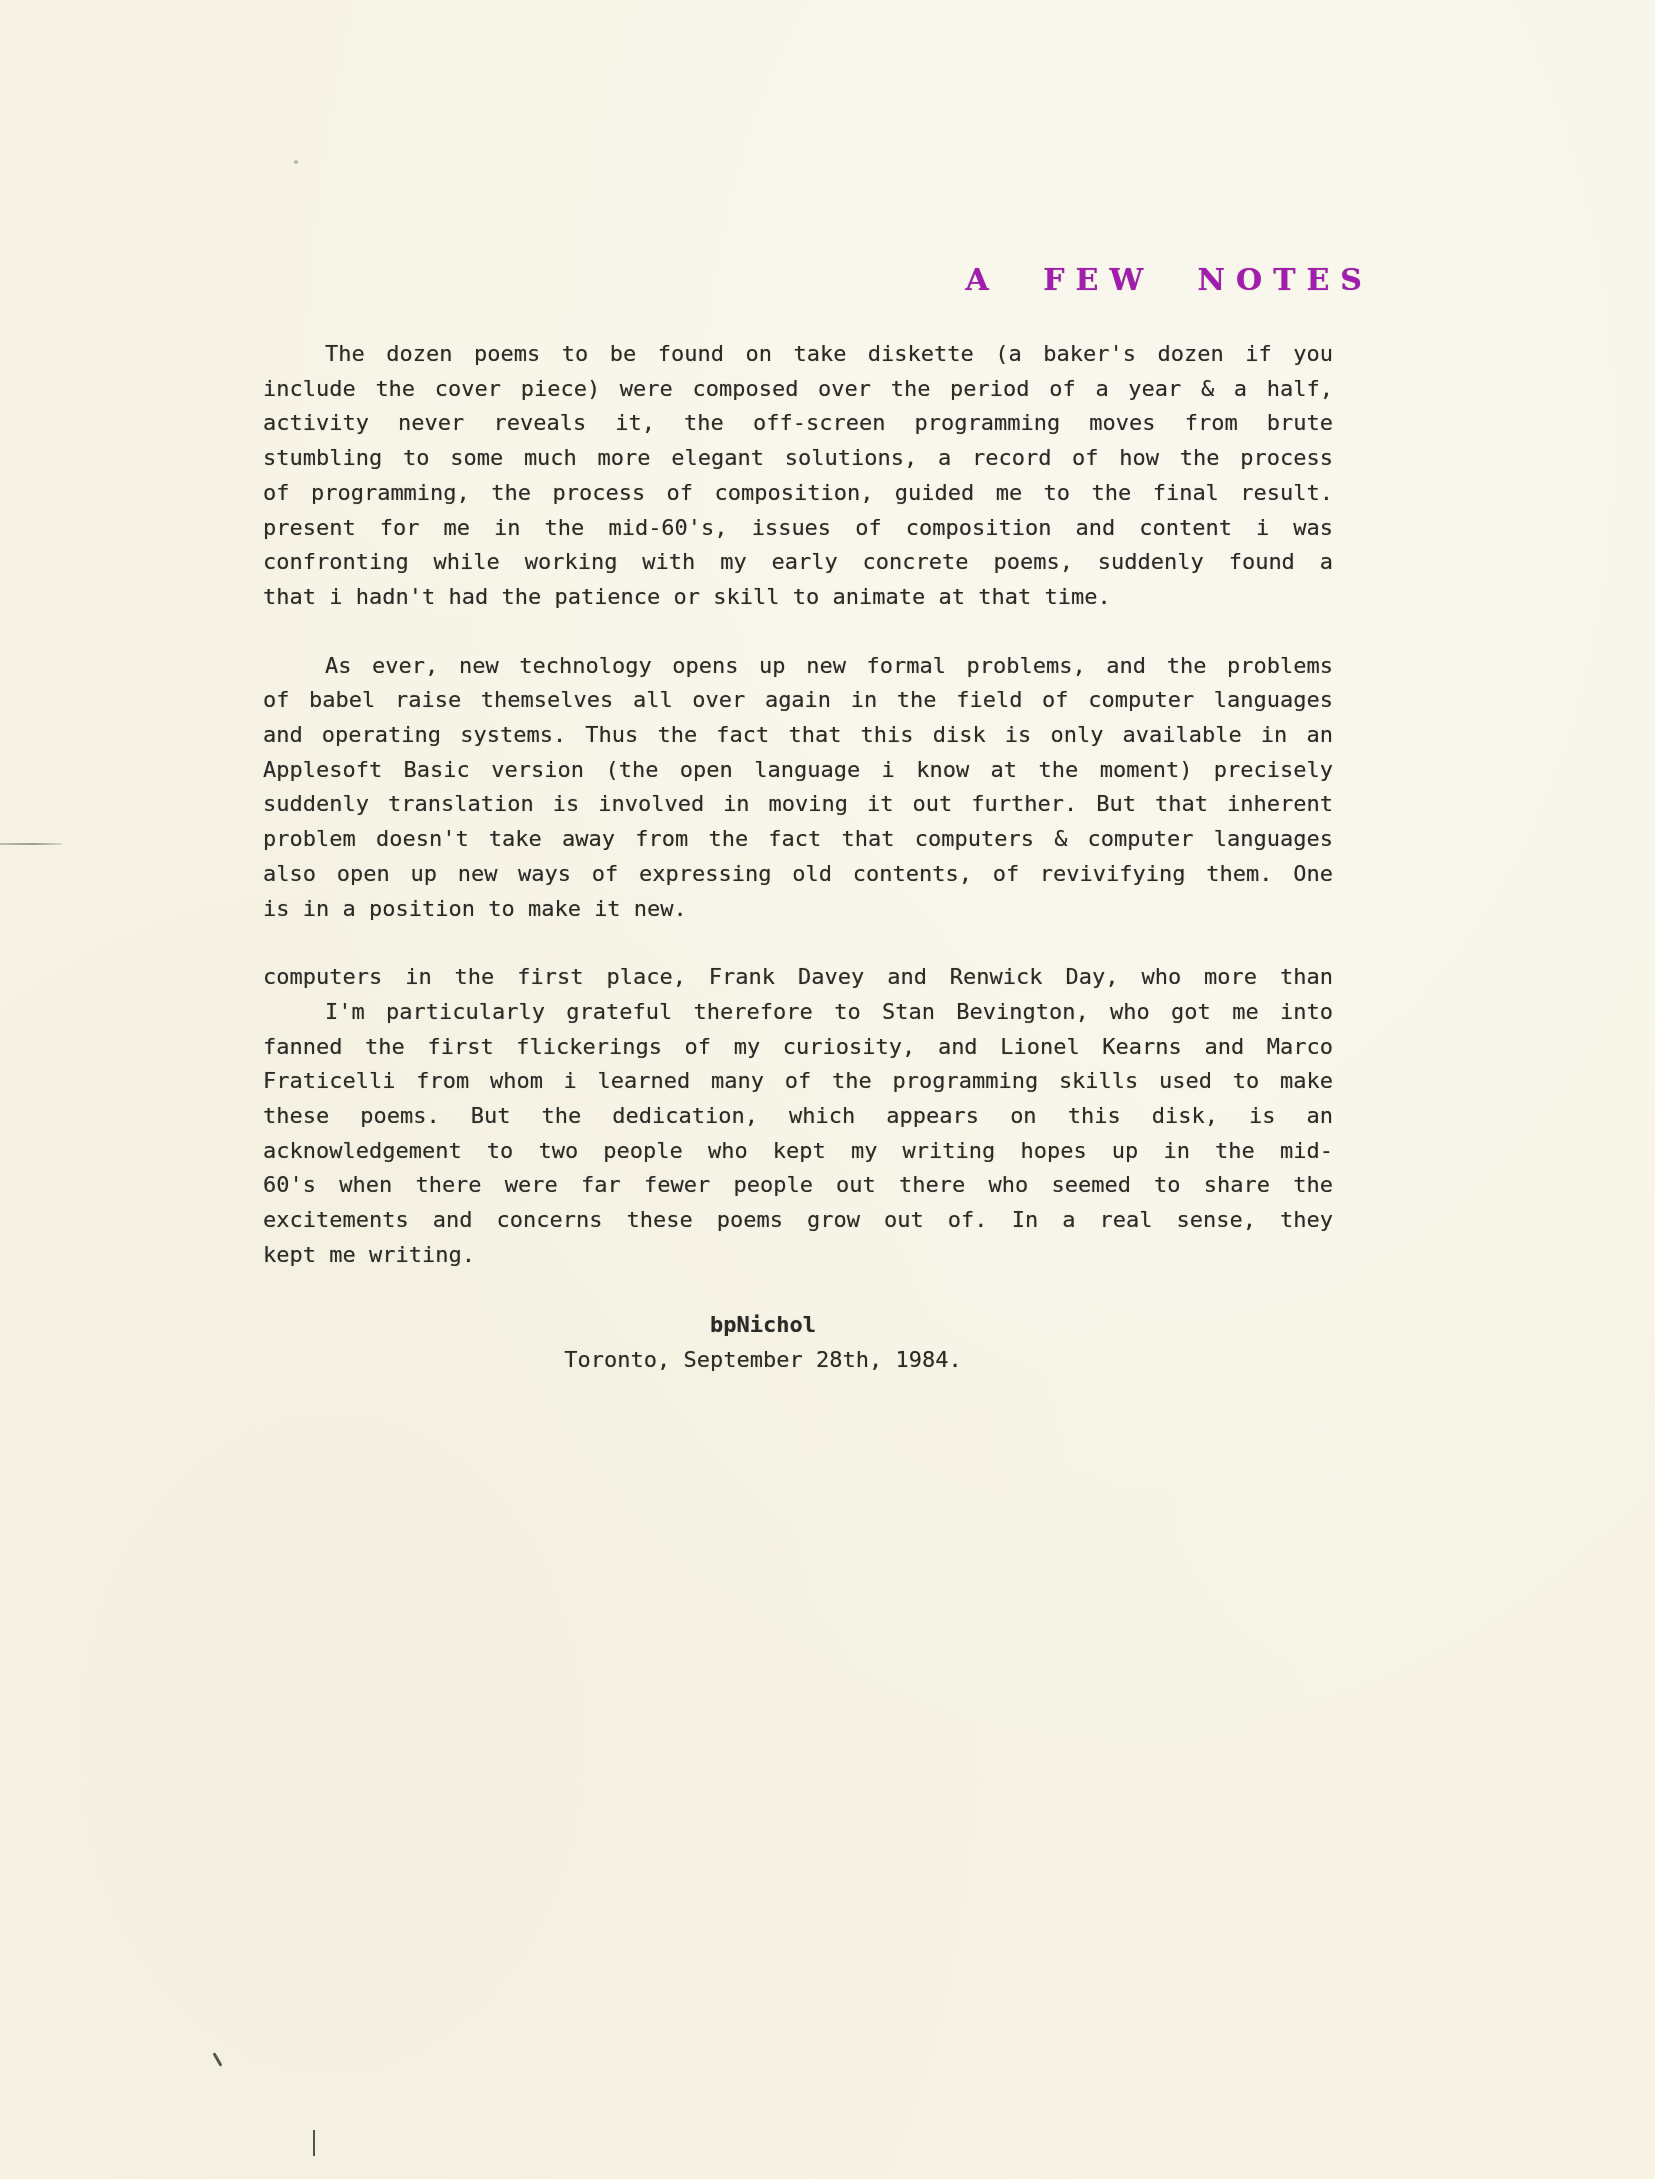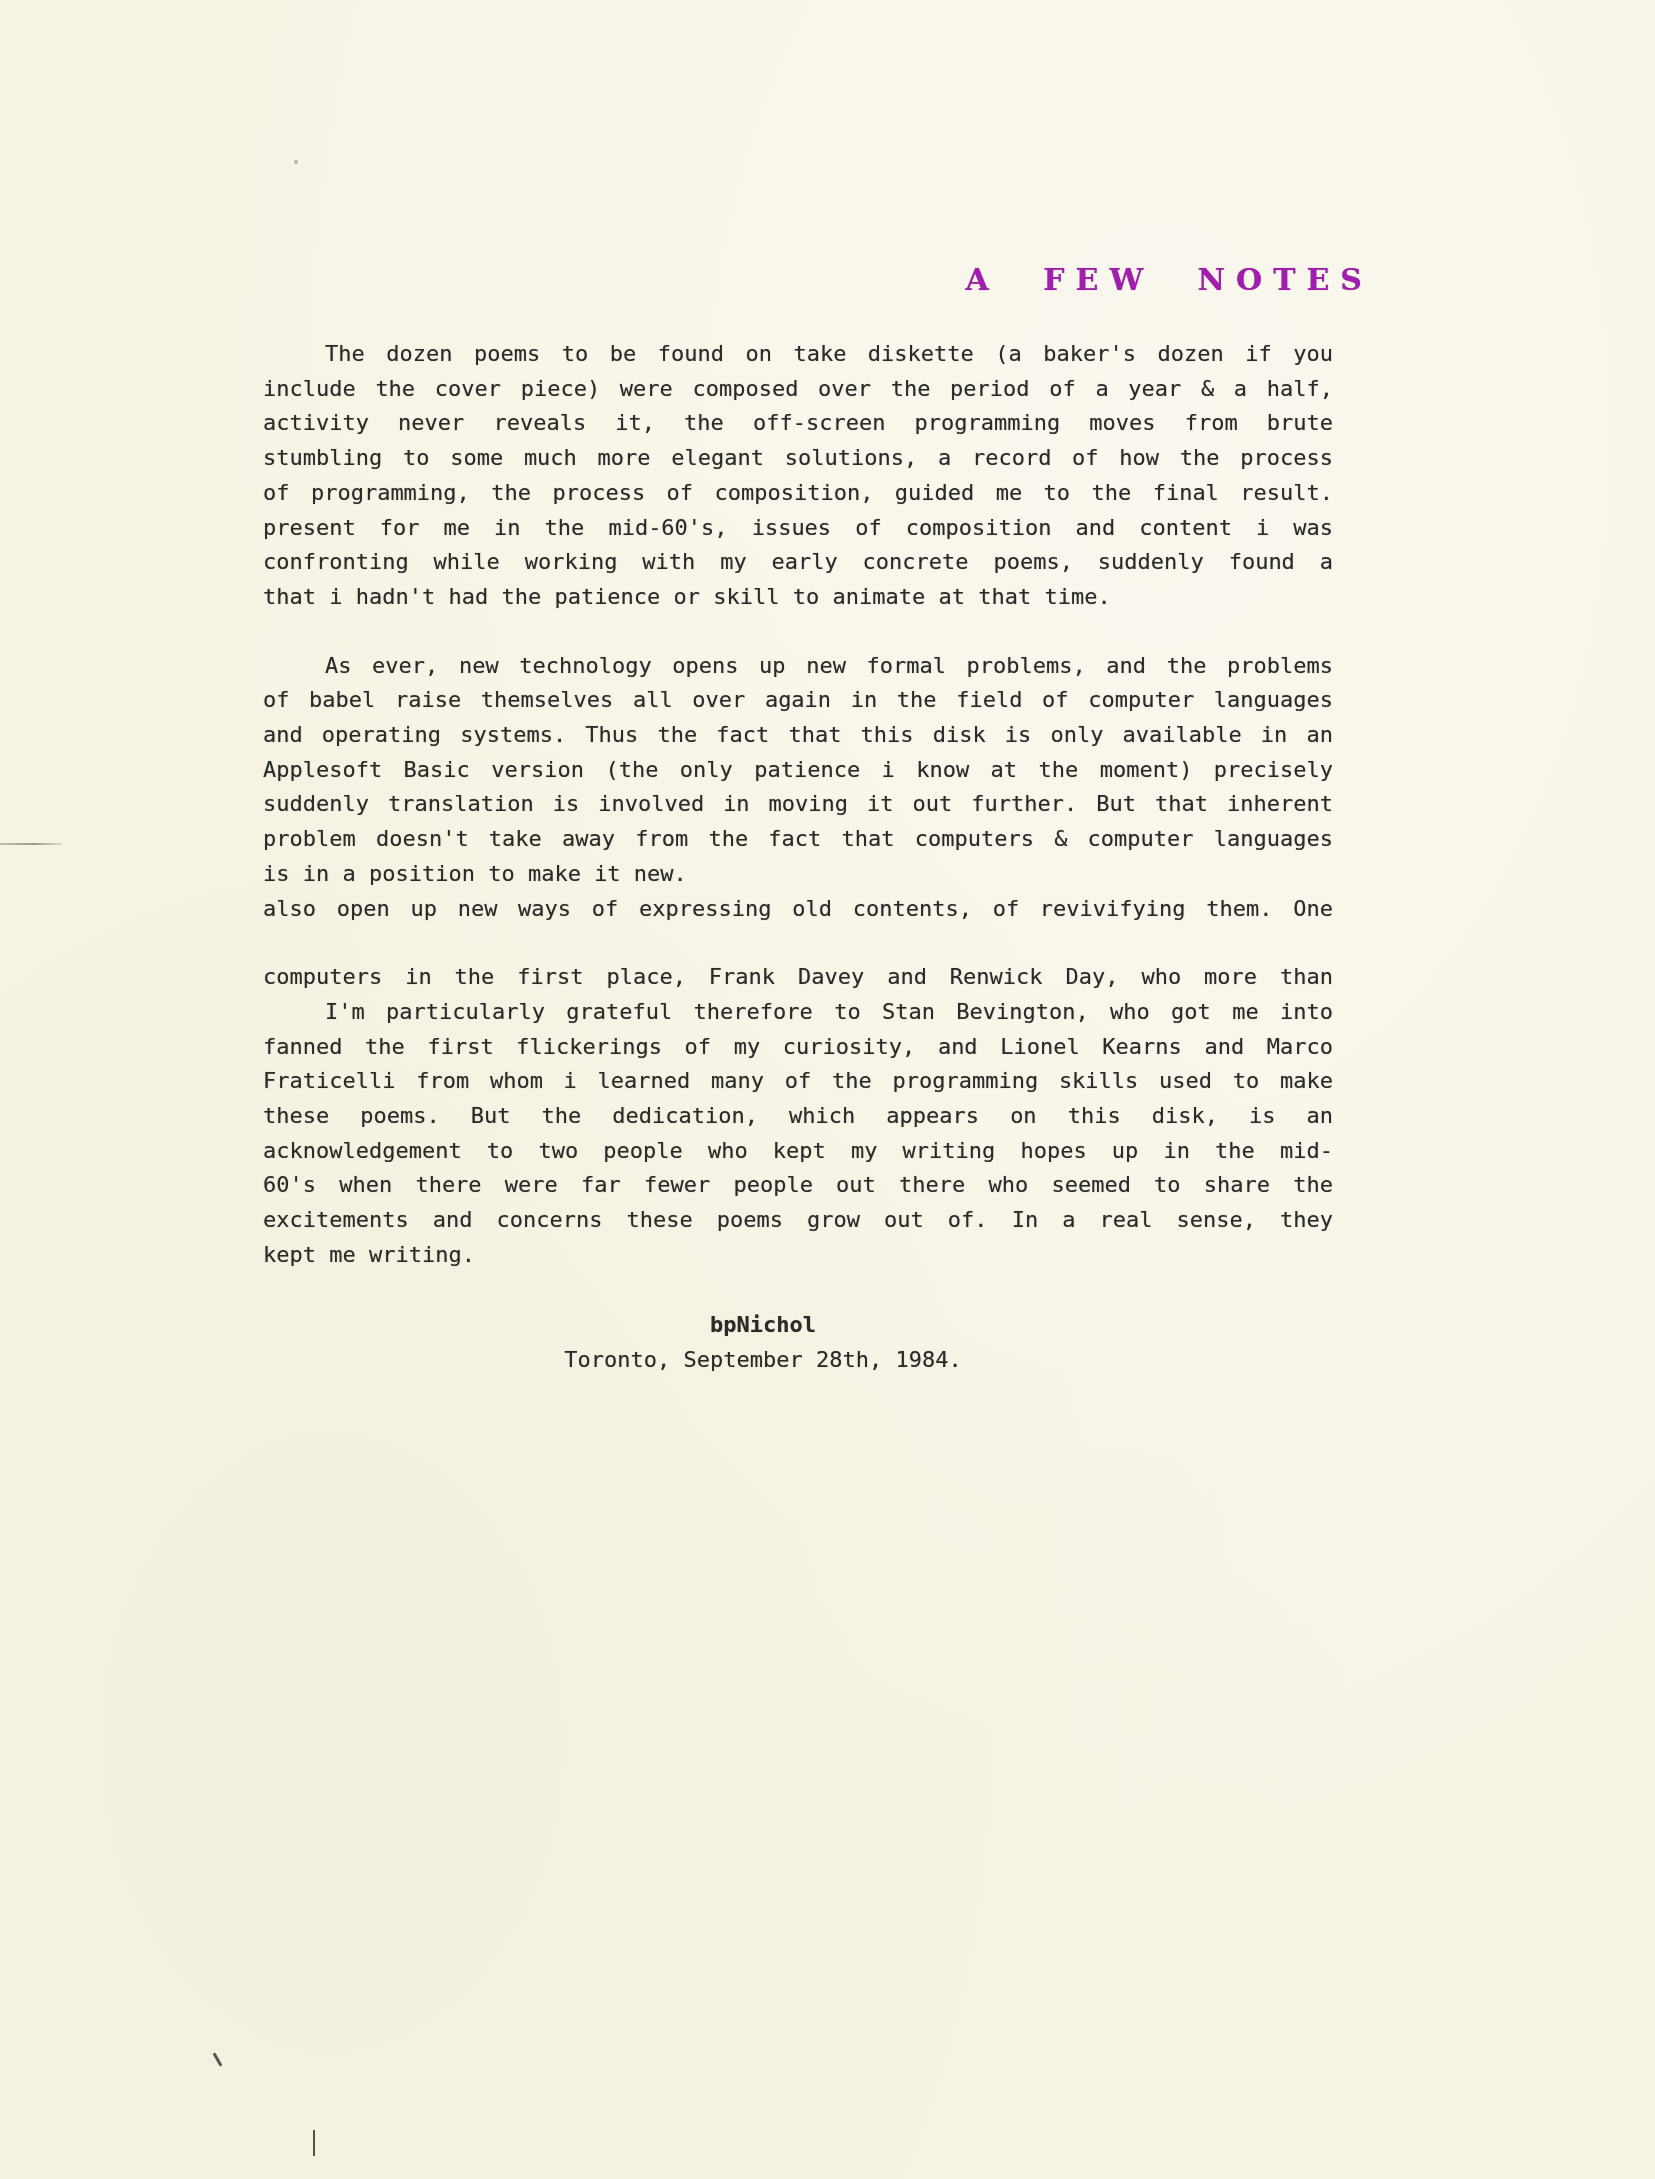--- a/index.html
+++ b/index.html
@@ -119,25 +119,25 @@
         <div class="line">stumbling to some much more elegant solutions, a record of how the process</div>
         <div class="line">of programming, the process of composition, guided me to the final result.</div>
         <div class="line">present for me in the mid-60's, issues of composition and content i was</div>
         <div class="line">confronting while working with my early concrete poems, suddenly found a</div>
         <div class="line last">that i hadn't had the patience or skill to animate at that time.</div>
       </div>
       <div class="paragraph">
         <div class="line first">As ever, new technology opens up new formal problems, and the problems</div>
         <div class="line">of babel raise themselves all over again in the field of computer languages</div>
         <div class="line">and operating systems. Thus the fact that this disk is only available in an</div>
-        <div class="line">Applesoft Basic version (the only patience i know at the moment) precisely</div>
+        <div class="line">Applesoft Basic version (the open language i know at the moment) precisely</div>
         <div class="line">suddenly translation is involved in moving it out further. But that inherent</div>
         <div class="line">problem doesn't take away from the fact that computers &amp; computer languages</div>
+        <div class="line">also open up new ways of expressing old contents, of revivifying them. One</div>
         <div class="line last">is in a position to make it new.</div>
-        <div class="line">also open up new ways of expressing old contents, of revivifying them. One</div>
       </div>
       <div class="paragraph">
         <div class="line">computers in the first place, Frank Davey and Renwick Day, who more than</div>
         <div class="line first">I'm particularly grateful therefore to Stan Bevington, who got me into</div>
         <div class="line">fanned the first flickerings of my curiosity, and Lionel Kearns and Marco</div>
         <div class="line">Fraticelli from whom i learned many of the programming skills used to make</div>
         <div class="line">these poems. But the dedication, which appears on this disk, is an</div>
         <div class="line">acknowledgement to two people who kept my writing hopes up in the mid-</div>
         <div class="line">60's when there were far fewer people out there who seemed to share the</div>
         <div class="line">excitements and concerns these poems grow out of. In a real sense, they</div>

